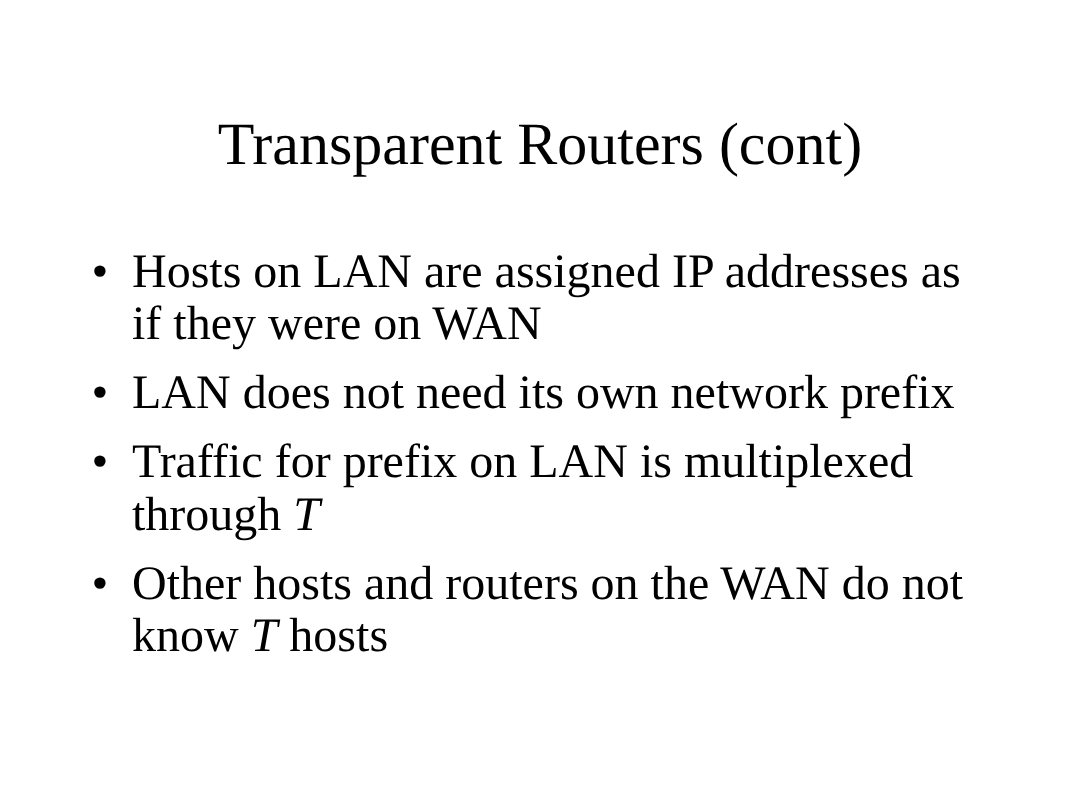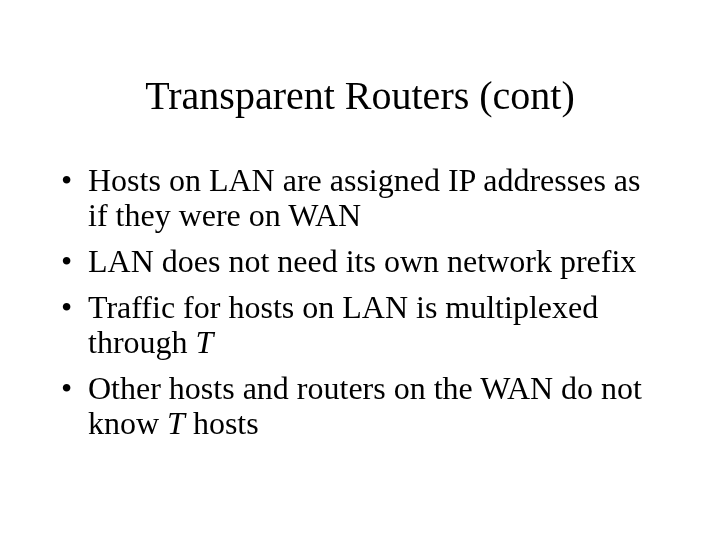--- a/index.html
+++ b/index.html
@@ -80,21 +80,21 @@
       <span class="bullet-text"><span>Hosts on LAN are assigned IP addresses as if they were on WAN</span><span class="var-italic"></span><span></span></span>
     </div>
 
     <div class="bullet-item">
       <span class="bullet-marker">•</span>
       <span class="bullet-text"><span>LAN does not need its own network prefix</span><span class="var-italic"></span><span></span></span>
     </div>
 
     <div class="bullet-item">
       <span class="bullet-marker">•</span>
-      <span class="bullet-text"><span>Traffic for hosts on LAN is multiplexed through </span><span class="var-italic">T</span><span></span></span>
+      <span class="bullet-text"><span>Traffic for prefix on LAN is multiplexed through </span><span class="var-italic">T</span><span></span></span>
     </div>
 
     <div class="bullet-item">
       <span class="bullet-marker">•</span>
       <span class="bullet-text"><span>Other hosts and routers on the WAN do not know </span><span class="var-italic">T</span><span> hosts</span></span>
     </div>
 
   </div>
 </div>
 

